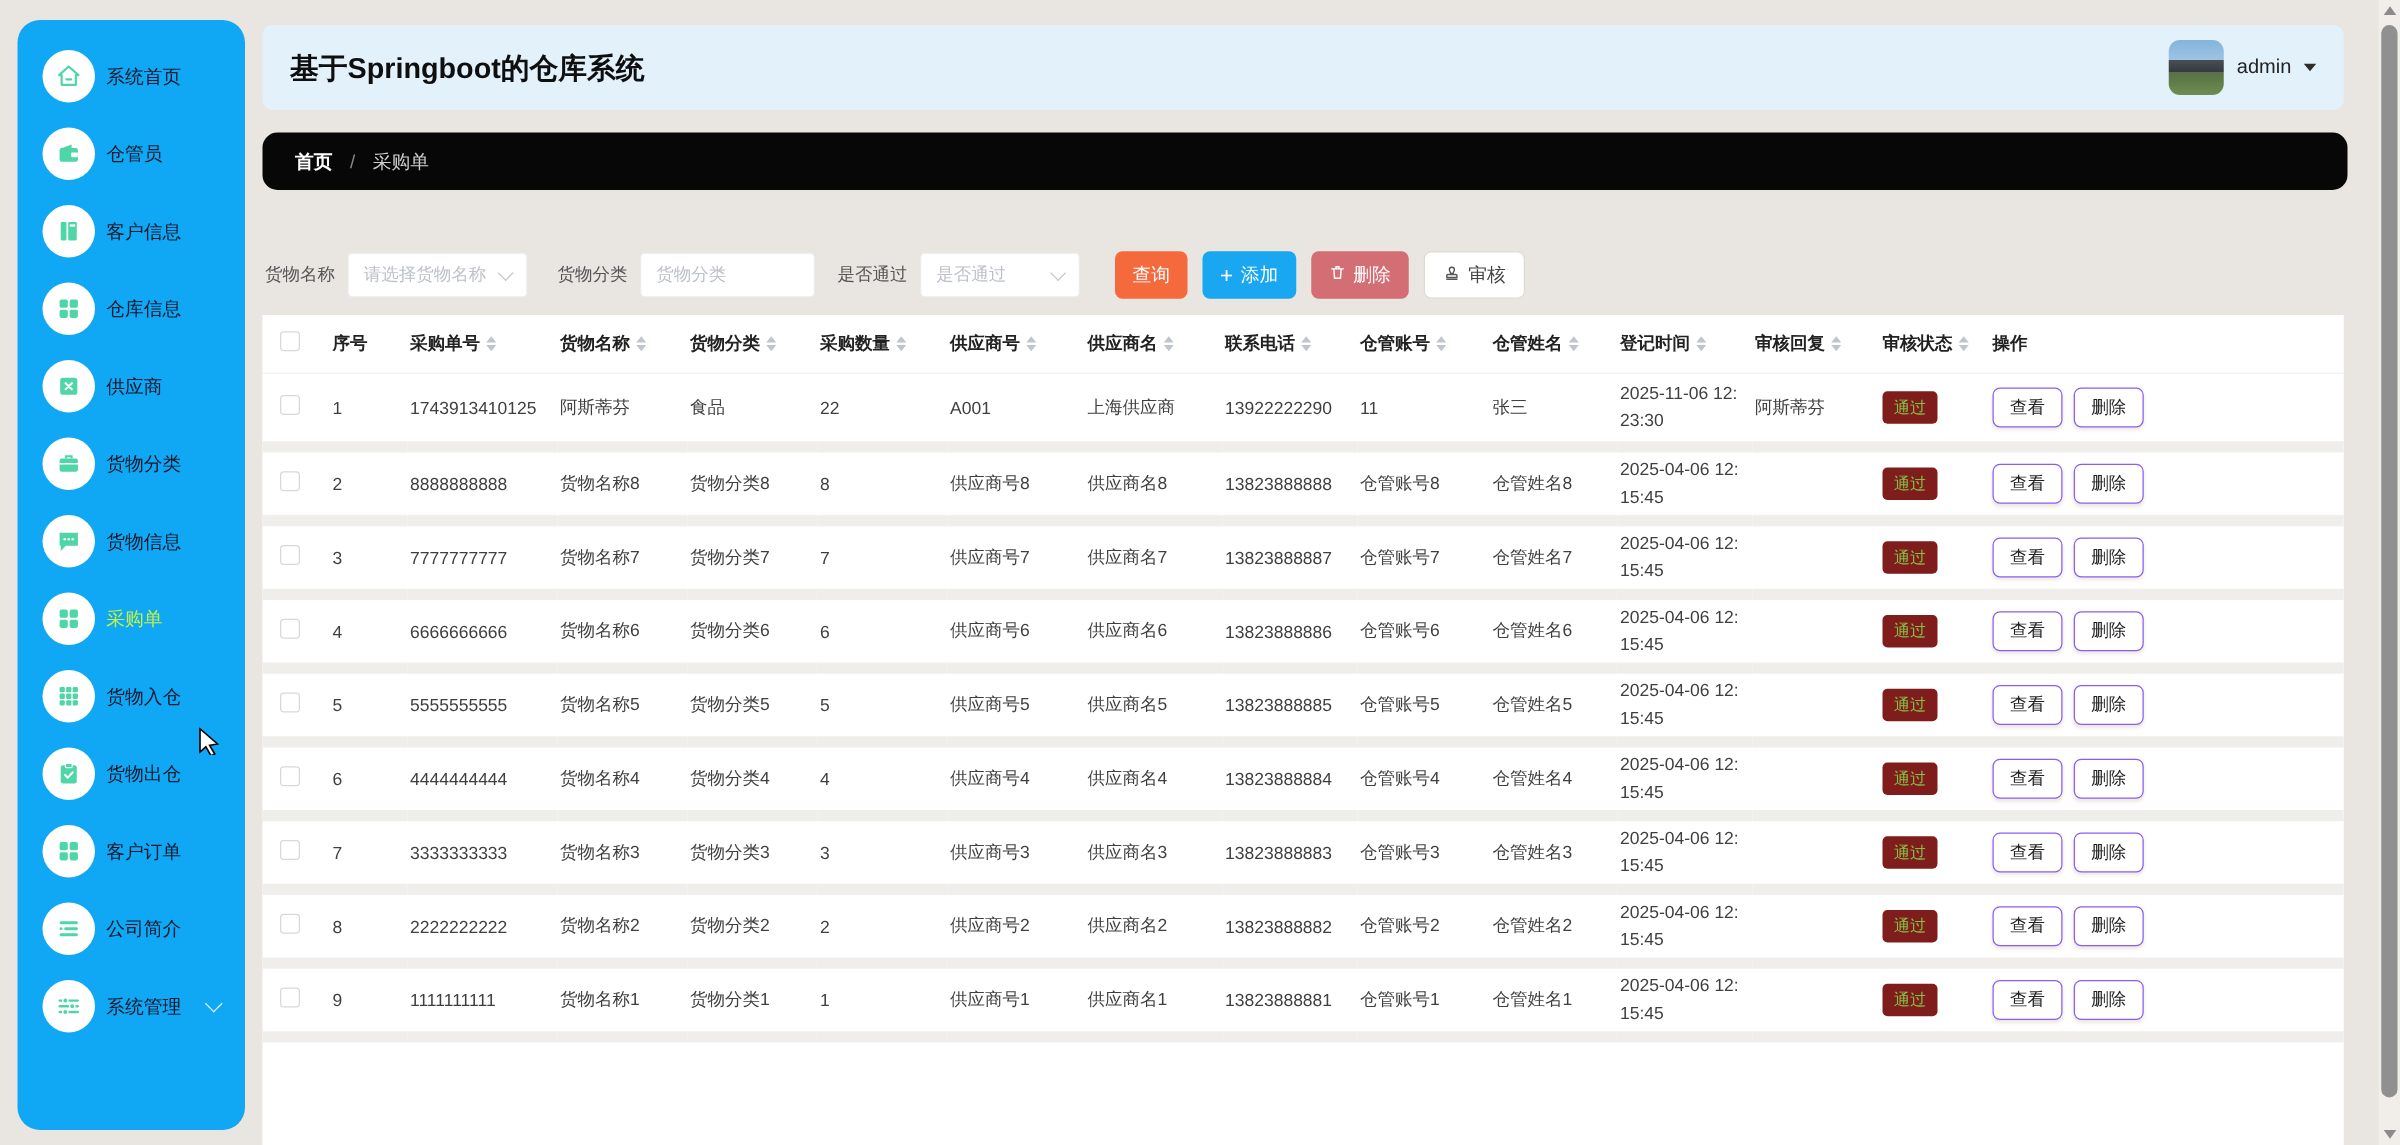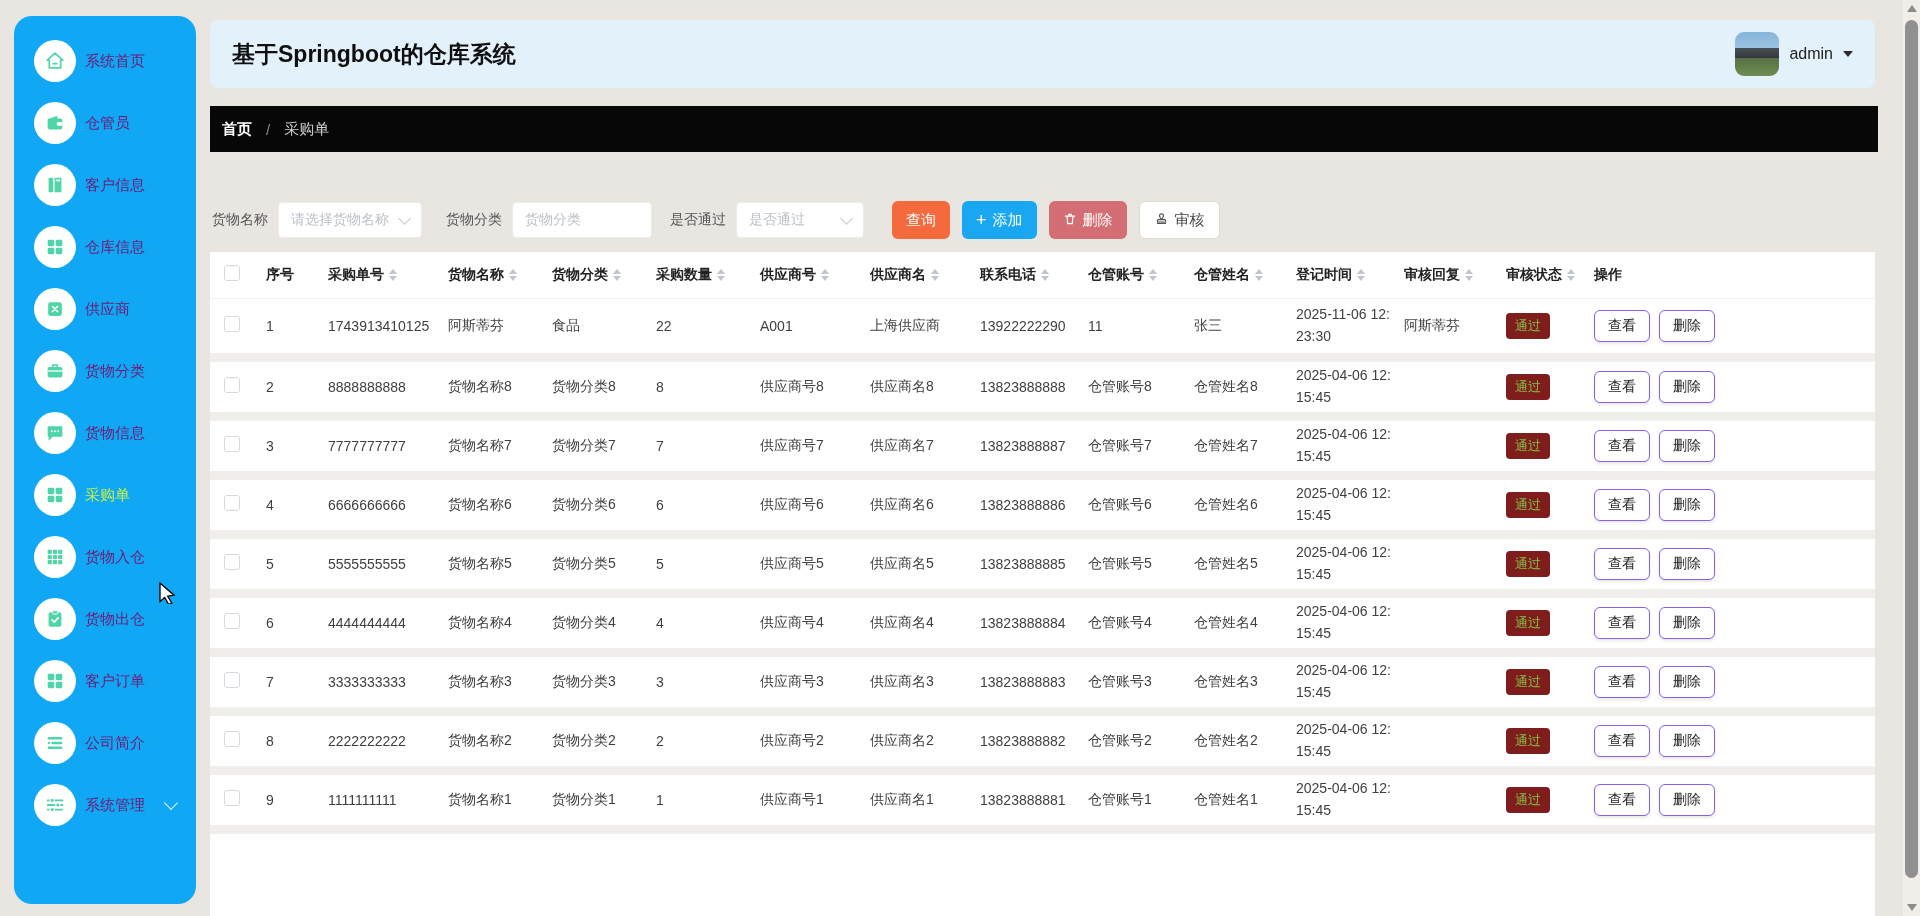--- a/index.html
+++ b/index.html
@@ -9,40 +9,40 @@
     font-family:"Liberation Sans","DejaVu Sans",sans-serif;
   }
   
   .sidebar{
     position:absolute;left:14px;top:16px;width:182px;height:888px;
     background:#10a8f4;border-radius:18px;padding-top:24px;box-sizing:border-box;
   }
   .side-item{display:flex;align-items:center;margin:0 10px 20px 20px;cursor:pointer;}
   .icon-circle{width:42px;height:42px;border-radius:50%;background:#fff;display:flex;
     align-items:center;justify-content:center;flex:none;}
-  .side-label{color:#701a75;font-size:15px;margin-left:9px;white-space:nowrap;}
+  .side-label{color:#0f172a;font-size:15px;margin-left:9px;white-space:nowrap;}
   .side-item.selected .side-label{color:#c6f23f;}
   .side-chev{width:9px;height:9px;border-right:1.6px solid #dff4fd;border-bottom:1.6px solid #dff4fd;
     transform:rotate(45deg);margin-left:auto;margin-right:10px;margin-top:-4px;}
   
   .header-card{
     position:absolute;left:210px;top:20px;width:1665px;height:68px;background:#e3f1fb;
     border-radius:8px;display:flex;align-items:center;box-sizing:border-box;padding:14px 22px;
   }
   .title{font-size:23px;font-weight:700;color:#0f0f0f;margin:0;}
   .user{margin-left:auto;display:flex;align-items:center;gap:10px;cursor:pointer;}
   .avatar{width:44px;height:44px;border-radius:9px;display:block;
     background:linear-gradient(180deg,#85b4da 0%,#9cc3e4 36%,#4a4f55 36%,#353a41 58%,#5c6e49 58%,#5d7a46 72%,#6f8d52 100%);}
   .uname{font-size:16px;color:#222;}
   .ucaret{width:0;height:0;border-left:5px solid transparent;border-right:5px solid transparent;
     border-top:6px solid #2c2c2c;}
   
   .breadcrumb{
     position:absolute;left:210px;top:106px;width:1668px;height:46px;background:#070707;
-    border-radius:0;display:flex;align-items:center;box-sizing:border-box;padding-left:12px;font-size:15px;
+    border-radius:12px;display:flex;align-items:center;box-sizing:border-box;padding-left:26px;font-size:15px;
   }
   .bc-home{color:#fff;font-weight:700;}
   .bc-sep{color:#8a8a8a;margin:0 14px;}
   .bc-cur{color:#cfcfcf;}
   
   .toolbar{position:absolute;left:212px;top:199px;height:42px;display:flex;align-items:center;}
   .f-label{font-size:14px;color:#555;margin-right:10px;white-space:nowrap;}
   .f-box{height:36px;background:#fff;border:1px solid #ececec;border-radius:4px;display:flex;
     align-items:center;box-sizing:border-box;padding:0 12px;font-size:14px;color:#bdc1c9;}
   .f-sel1{width:144px;margin-right:24px;}

